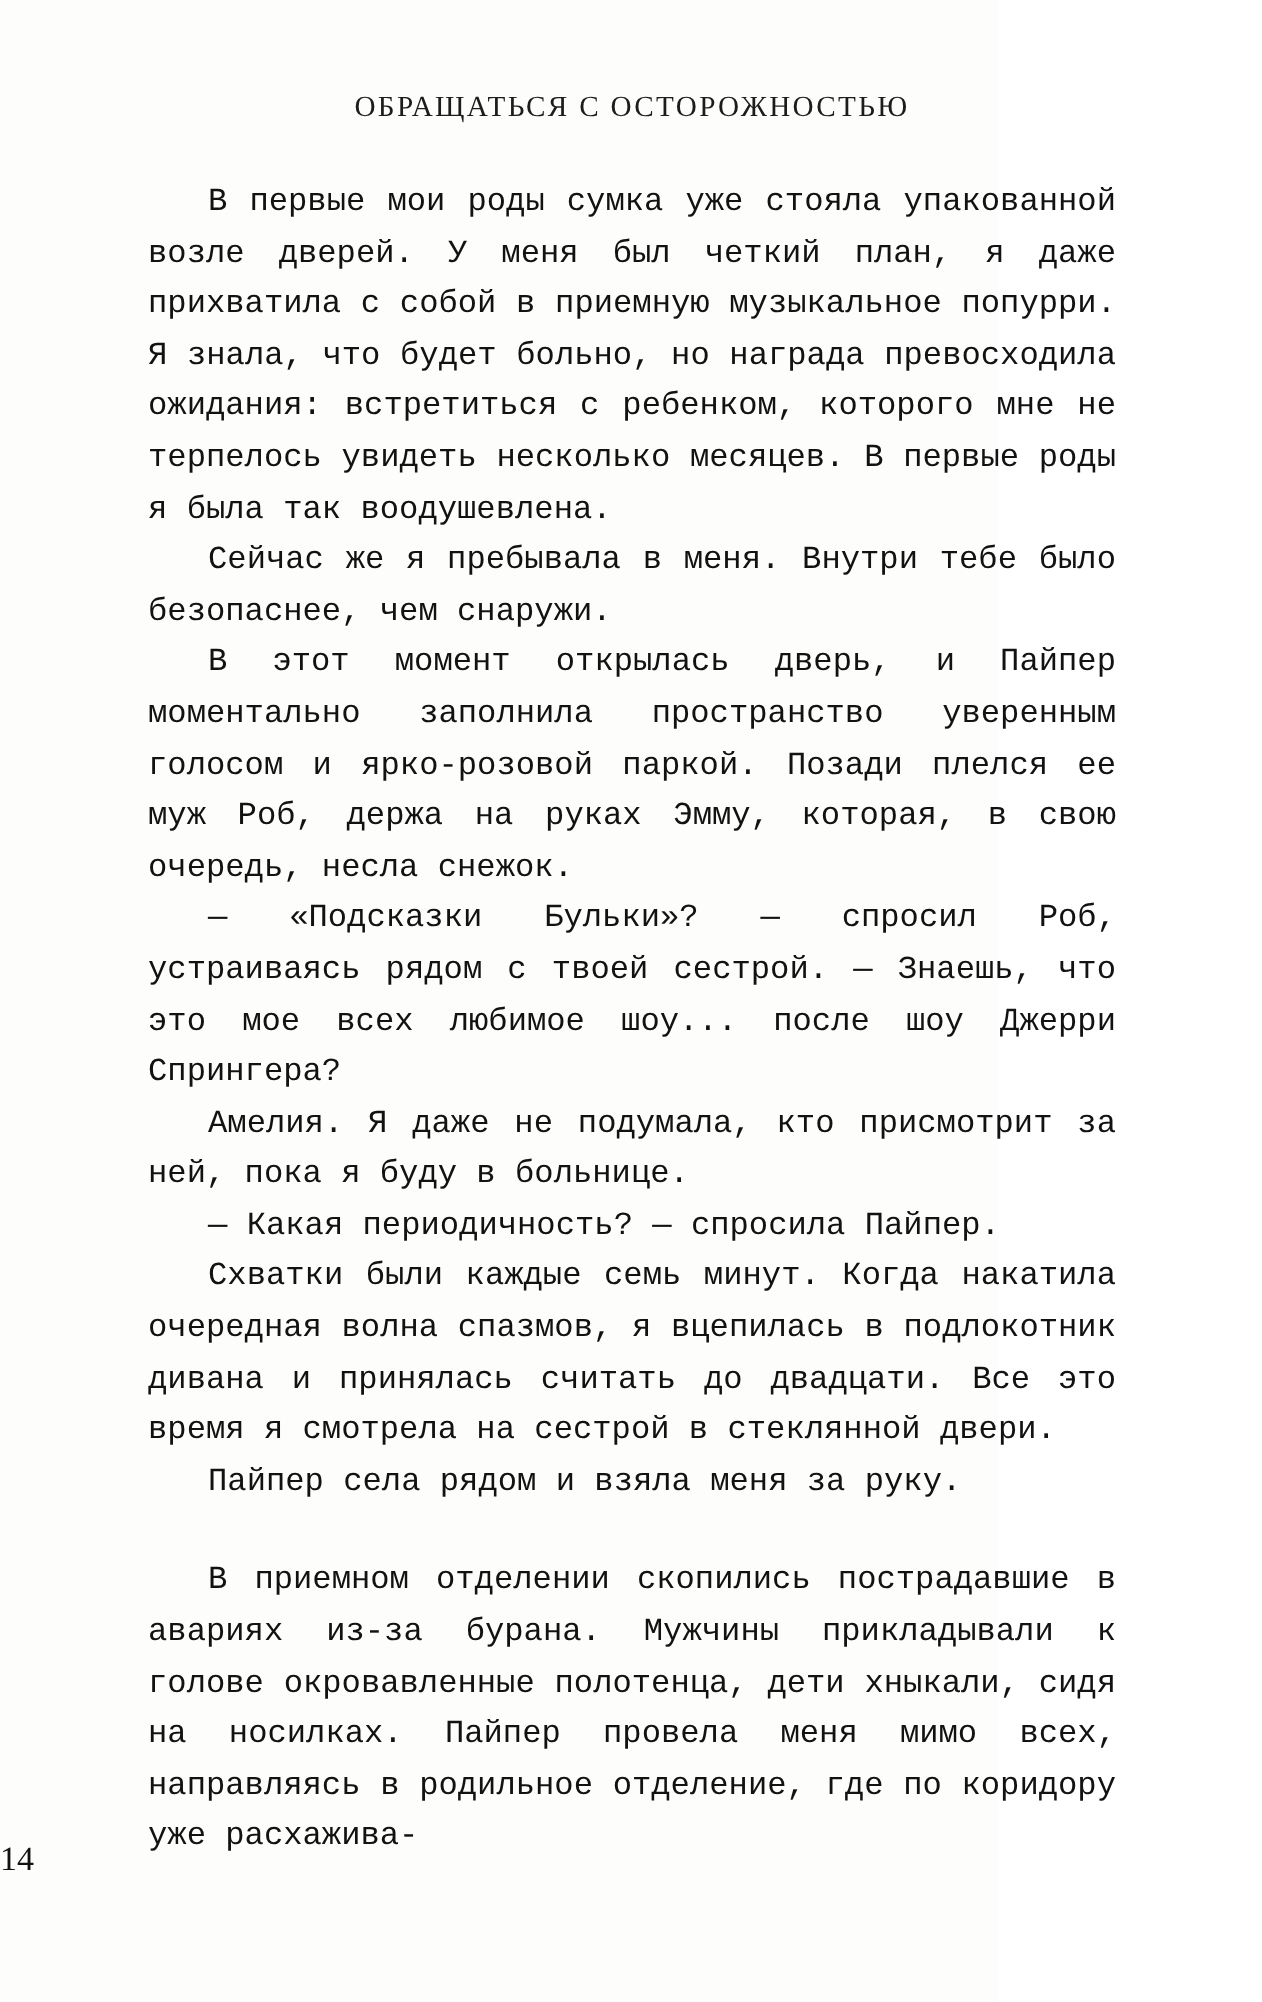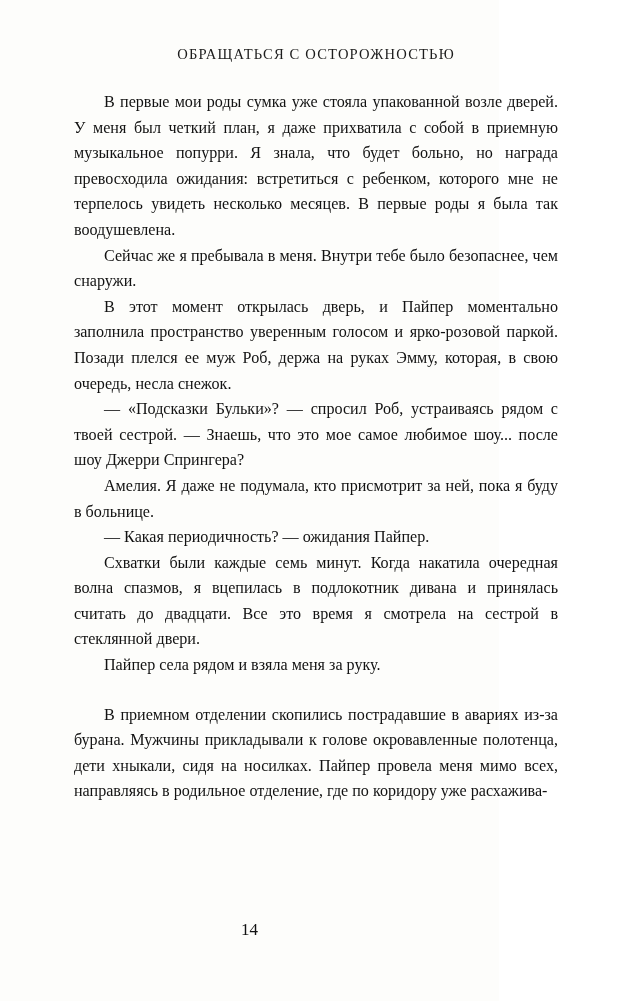--- a/index.html
+++ b/index.html
@@ -40,46 +40,47 @@
     font-size: 16.1px;
     line-height: 25.6px;
     text-align: justify;
     text-justify: inter-word;
     color: #121212;
     hyphens: manual;
   }
   .body-text p {
     margin: 0;
     text-indent: 30px;
+    font-family: Liberation Mono, monospace;
   }
   .body-text p.gap-before {
     margin-top: 24px;
   }
   .folio {
     position: absolute;
     left: 0;
     right: 0;
     top: 920px;
-    text-align: center;
+    text-align: left;
     font-size: 17px;
     color: #111111;
   }
 </style>
 </head>
 <body>
 
 <div class="page">
   <div class="content">
     <div class="running-head">ОБРАЩАТЬСЯ С ОСТОРОЖНОСТЬЮ</div>
     <div class="body-text">
       <p>В первые мои роды сумка уже стояла упакованной возле дверей. У меня был четкий план, я даже прихватила с собой в приемную музыкальное попурри. Я знала, что будет больно, но награда превосходила ожидания: встретиться с ребенком, которого мне не терпелось увидеть несколько месяцев. В первые роды я была так воодушевлена.</p>
       <p>Сейчас же я пребывала в меня. Внутри тебе было безопаснее, чем снаружи.</p>
       <p>В этот момент открылась дверь, и Пайпер моментально заполнила пространство уверенным голосом и ярко-розовой паркой. Позади плелся ее муж Роб, держа на руках Эмму, которая, в свою очередь, несла снежок.</p>
-      <p>— «Подсказки Бульки»? — спросил Роб, устраиваясь рядом с твоей сестрой. — Знаешь, что это мое самое любимое шоу... после шоу Джерри Спрингера?</p>
+      <p>— «Подсказки Бульки»? — спросил Роб, устраиваясь рядом с твоей сестрой. — Знаешь, что это мое всех любимое шоу... после шоу Джерри Спрингера?</p>
       <p>Амелия. Я даже не подумала, кто присмотрит за ней, пока я буду в больнице.</p>
-      <p>— Какая периодичность? — ожидания Пайпер.</p>
+      <p>— Какая периодичность? — спросила Пайпер.</p>
       <p>Схватки были каждые семь минут. Когда накатила очередная волна спазмов, я вцепилась в подлокотник дивана и принялась считать до двадцати. Все это время я смотрела на сестрой в стеклянной двери.</p>
       <p>Пайпер села рядом и взяла меня за руку.</p>
       <p class="gap-before">В приемном отделении скопились пострадавшие в авариях из-за бурана. Мужчины прикладывали к голове окровавленные полотенца, дети хныкали, сидя на носилках. Пайпер провела меня мимо всех, направляясь в родильное отделение, где по коридору уже расхажива-</p>
     </div>
   </div>
   <div class="folio">14</div>
 </div>
 
 </body></html>

